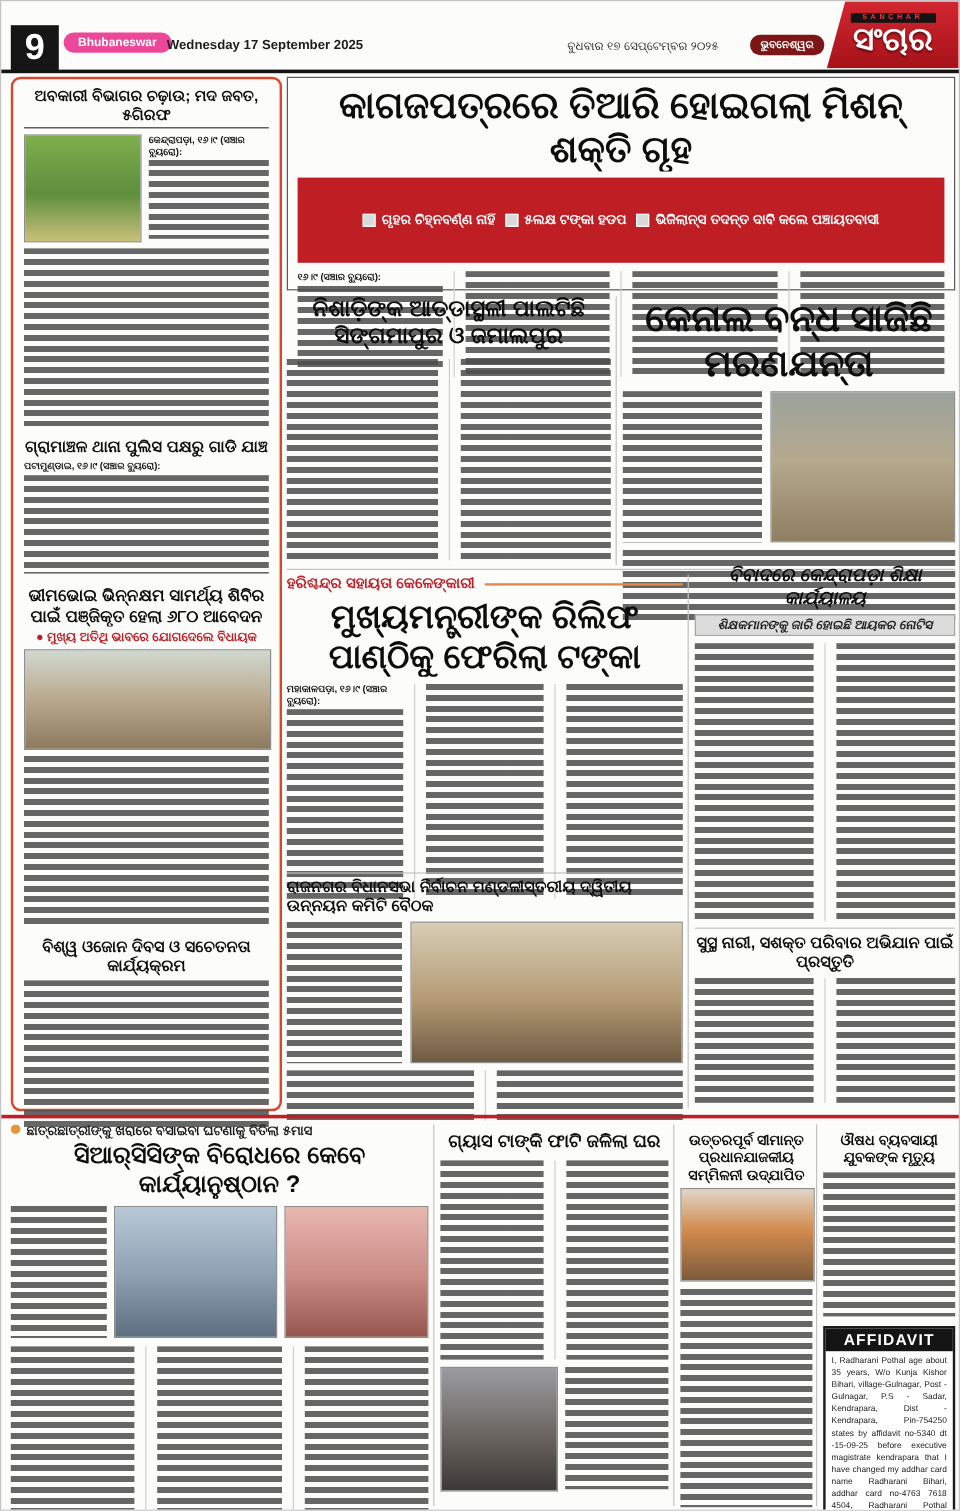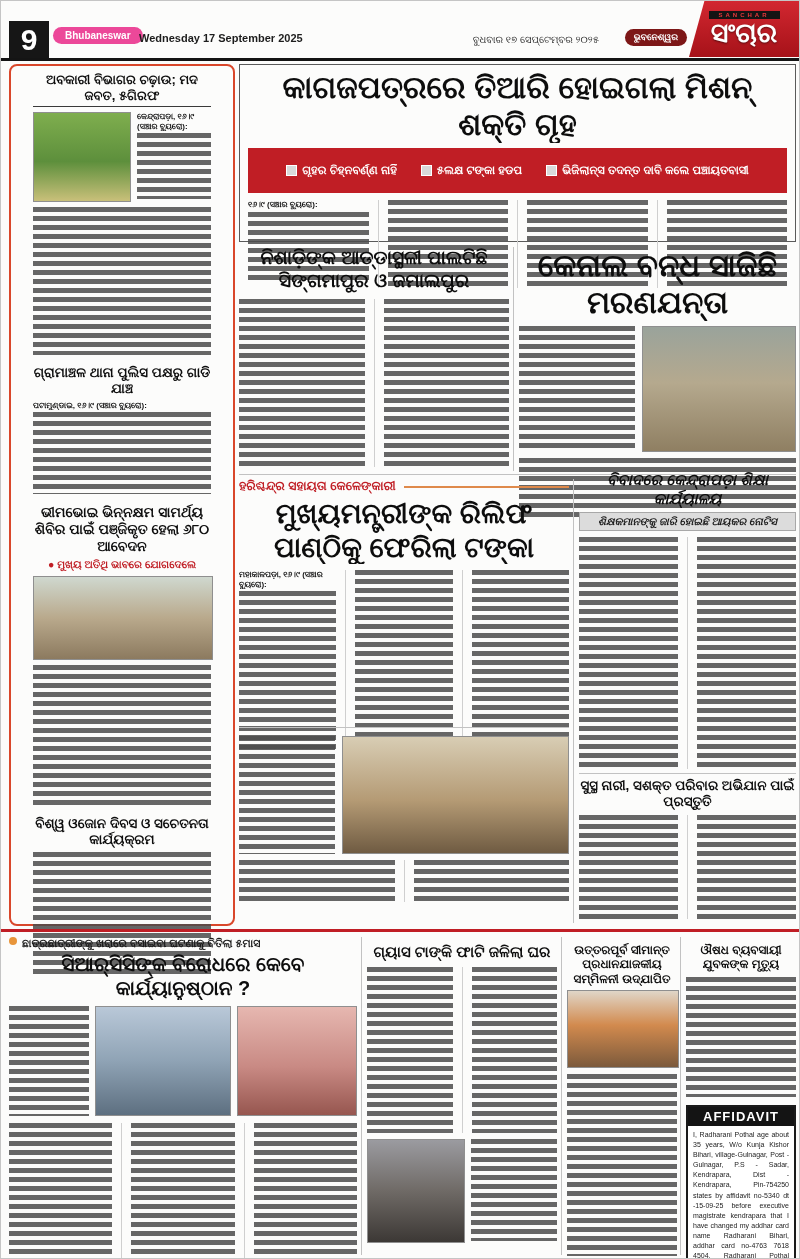--- a/index.html
+++ b/index.html
@@ -46,28 +46,28 @@
   .ph-meeting{background:linear-gradient(180deg,#d8cdb4 0%,#b49a74 55%,#6f5b42 100%);}
   .ph-speaker{background:linear-gradient(180deg,#b9c8d8 0%,#8fa3b5 50%,#5d6f80 100%);}
   .ph-tent{background:linear-gradient(180deg,#e6b7b0 0%,#c98a84 55%,#96564f 100%);}
   .ph-fire{background:linear-gradient(180deg,#9b9ba0 0%,#6f6a66 50%,#3c3835 100%);}
   .ph-conf{background:linear-gradient(180deg,#e0d6c8 0%,#d28a4e 45%,#7c5a3c 100%);}
 
   
   .topstory{left:238px;top:63px;width:557px;height:178px;border:1px solid #5a5a5a;padding:4px 8px;}
   .ts-head{font-size:31px;}
   .ts-bar{margin-top:5px;height:37px;background:#c01e25;display:flex;align-items:center;
-          justify-content:center;gap:24px;padding:4px 6px;}
+          justify-content:center;gap:8px;padding:17px 6px;}
   .ts-bullet{display:flex;align-items:center;gap:5px;color:#fff;font-size:11.5px;font-weight:bold;white-space:nowrap;overflow:hidden;}
   .sq{width:9px;height:9px;background:#d9d9d9;border:1px solid #fff;flex:none;}
   .ts-cols{margin-top:7px;height:88px;}
 
   
   .left-box{left:8px;top:63px;width:226px;height:862px;border:2px solid #d9472b;border-radius:8px;
-            padding:6px 22px;}
+            padding:6px 9px;}
   .lb-h1{font-size:13px;border-bottom:1px solid #3a3a3a;padding-bottom:3px;}
   .lb-row{display:flex;gap:6px;margin-top:5px;}
   .lb-sub{color:#c01e25;font-size:10.5px;font-weight:bold;text-align:center;margin-top:3px;overflow:hidden;max-height:14px;}
 
   
   .nishadi{left:238px;top:246px;width:270px;height:224px;}
   .canal{left:518px;top:246px;width:277px;height:224px;}
   .note-box{border:1px solid #8a8a8a;color:#c01e25;font-size:9.5px;font-weight:bold;
             padding:2px 4px;margin-bottom:3px;text-align:center;overflow:hidden;max-height:15px;}
 
@@ -235,20 +235,21 @@
         </div>
       <div>
           <div class="greek" style="height:232px;"></div>
         </div>
     </div>
   </div>
 
   <div class="abs hr" style="left:238px;top:726px;width:330px;"></div>
 
   <div class="abs rajnagar">
+    <div class="hdl" style="font-size:13.5px;text-align:left;">ରାଜନଗର ବିଧାନସଭା ନିର୍ବାଚନ ମଣ୍ଡଳୀସ୍ତରୀୟ ଦ୍ୱିତୀୟ ଉନ୍ନୟନ କମିଟି ବୈଠକ</div>
     <div style="display:flex;gap:7px;margin-top:5px;height:118px;">
       <div style="width:96px;flex:none;">
           <div class="greek" style="height:118px;"></div>
         </div>
       <div class="photo ph-meeting" style="flex:1;height:116px;"></div>
     </div>
     <div class="cols" style="margin-top:6px;">
       <div>
           <div class="greek" style="height:42px;"></div>
         </div>

